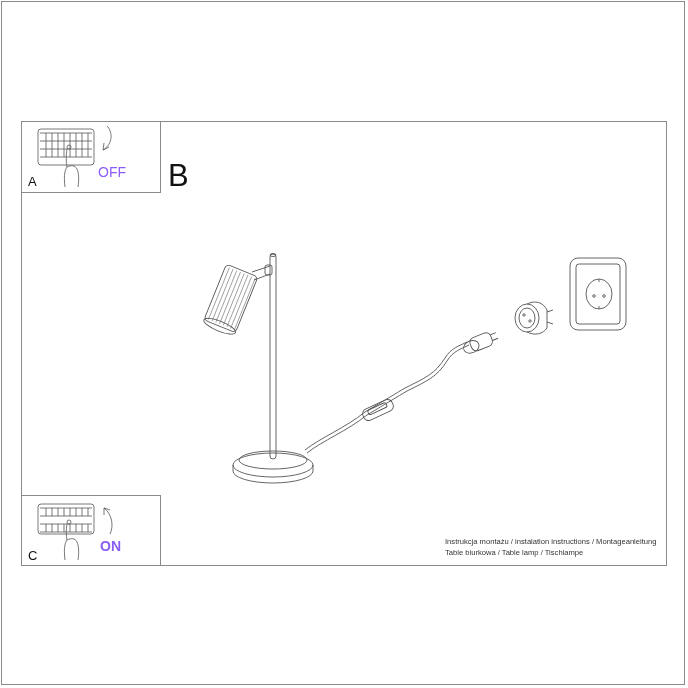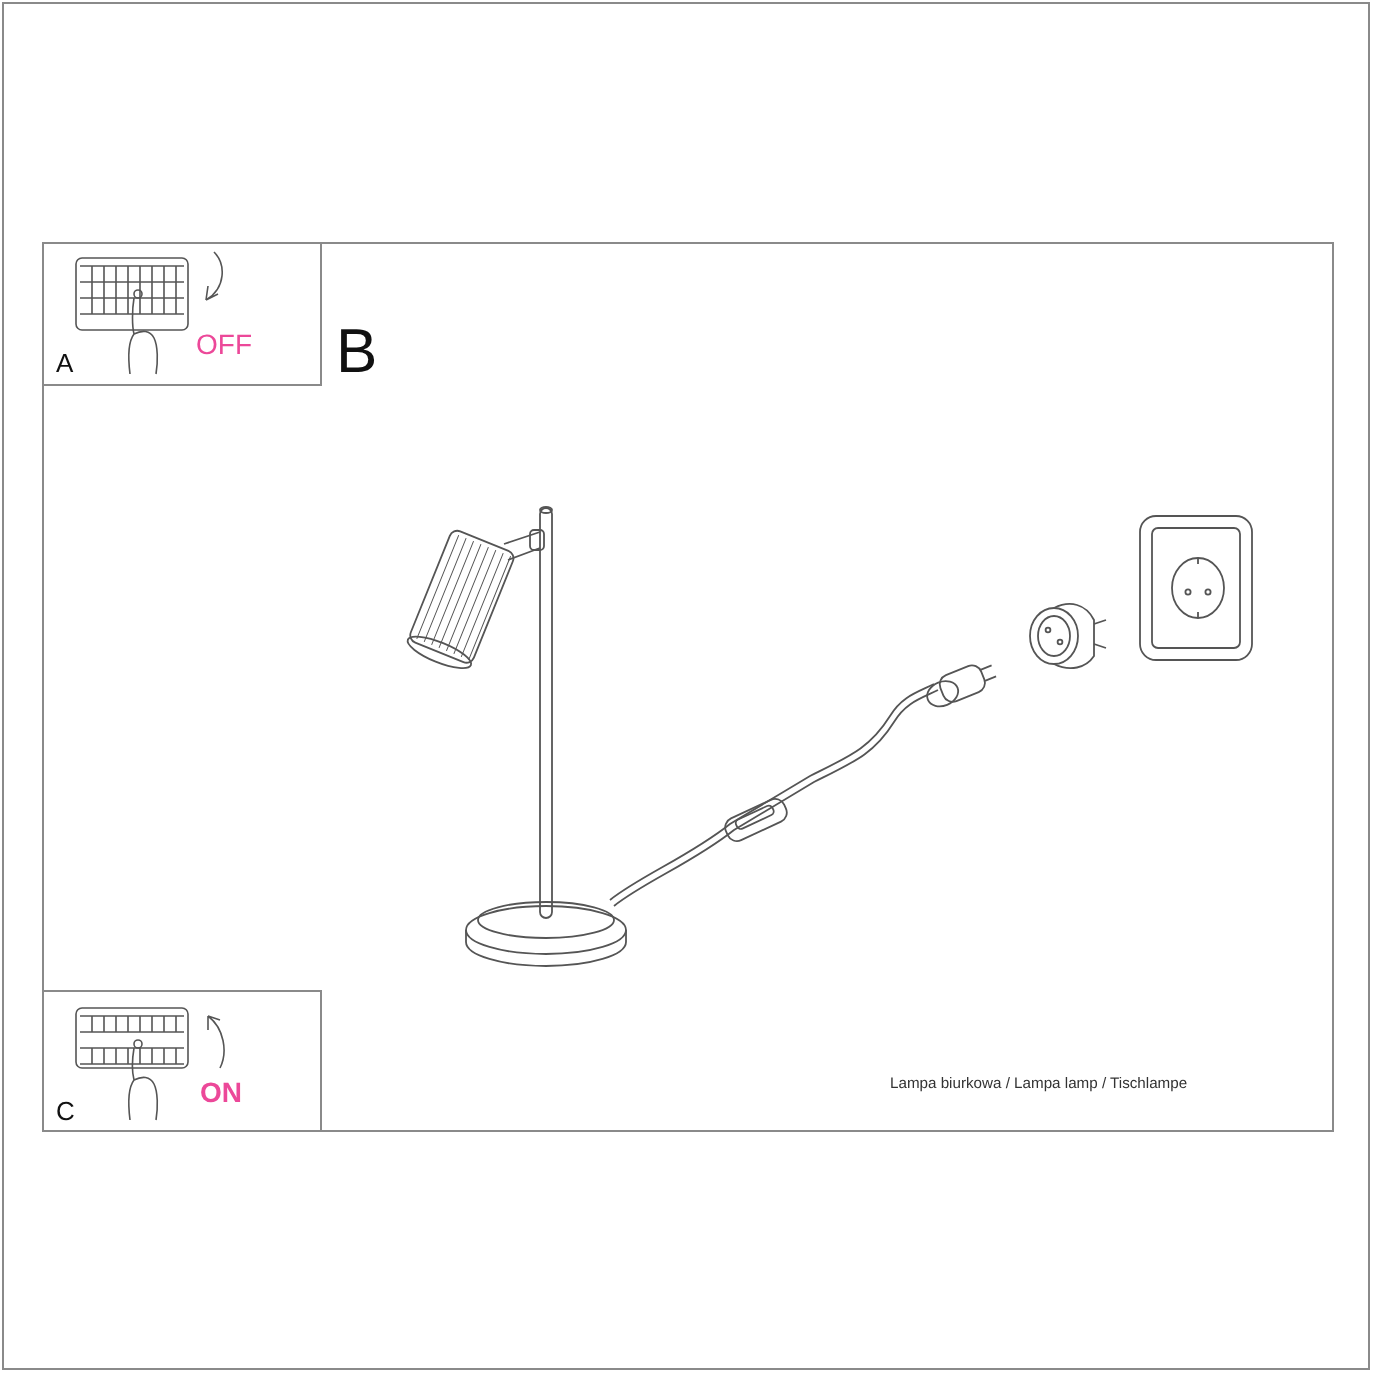--- a/index.html
+++ b/index.html
@@ -3,21 +3,21 @@
   <meta charset="utf-8">
   <style>
     html, body { margin:0; padding:0; background:#ffffff; }
     body { width:688px; height:688px; position:relative; overflow:hidden; font-family:"Liberation Sans", sans-serif; }
     .page-border { position:absolute; left:1px; top:1px; width:684px; height:684px; border:1px solid #8a8a8a; box-sizing:border-box; }
     .frame { position:absolute; left:21px; top:121px; width:646px; height:445px; border:1px solid #8a8a8a; box-sizing:border-box; }
     .panel { position:absolute; border:1px solid #8a8a8a; box-sizing:border-box; background:#fff; }
     .panel-a { left:21px; top:121px; width:140px; height:72px; }
     .panel-c { left:21px; top:495px; width:140px; height:71px; }
     .panel-label { position:absolute; font-size:13px; color:#111; }
-    .switch-label { position:absolute; font-size:14px; color:#ec4899; }
+    .switch-label { position:absolute; font-size:14px; color:#8b5cf6; }
     .step-b { position:absolute; left:168px; top:160px; font-size:31px; color:#111; line-height:1; }
     .caption { position:absolute; left:445px; top:536px; font-size:7.6px; color:#333; line-height:11px; white-space:nowrap; }
     svg { position:absolute; left:0; top:0; }
   </style>
 </head>
 <body>
 
 <div class="page-border"></div>
 <div class="frame"></div>
 
@@ -103,14 +103,15 @@
       <rect x="576" y="264" width="44" height="60" rx="3"></rect>
       <ellipse cx="599" cy="294" rx="13" ry="15"></ellipse>
       <circle cx="594" cy="296" r="1.3"></circle>
         <circle cx="604" cy="296" r="1.3"></circle>
       <path d="M599 279 v3 M599 306 v3"></path>
     </g>
   </g>
 </svg>
 
 <div class="caption">
-  <div>Lampa biurkowa / Lampa lamp / Tischlampe</div>
+  <div>Instrukcja montażu / instalation instructions / Montageanleitung</div>
+  <div>Table biurkowa / Table lamp / Tischlampe</div>
 </div>
 
 </body></html>

